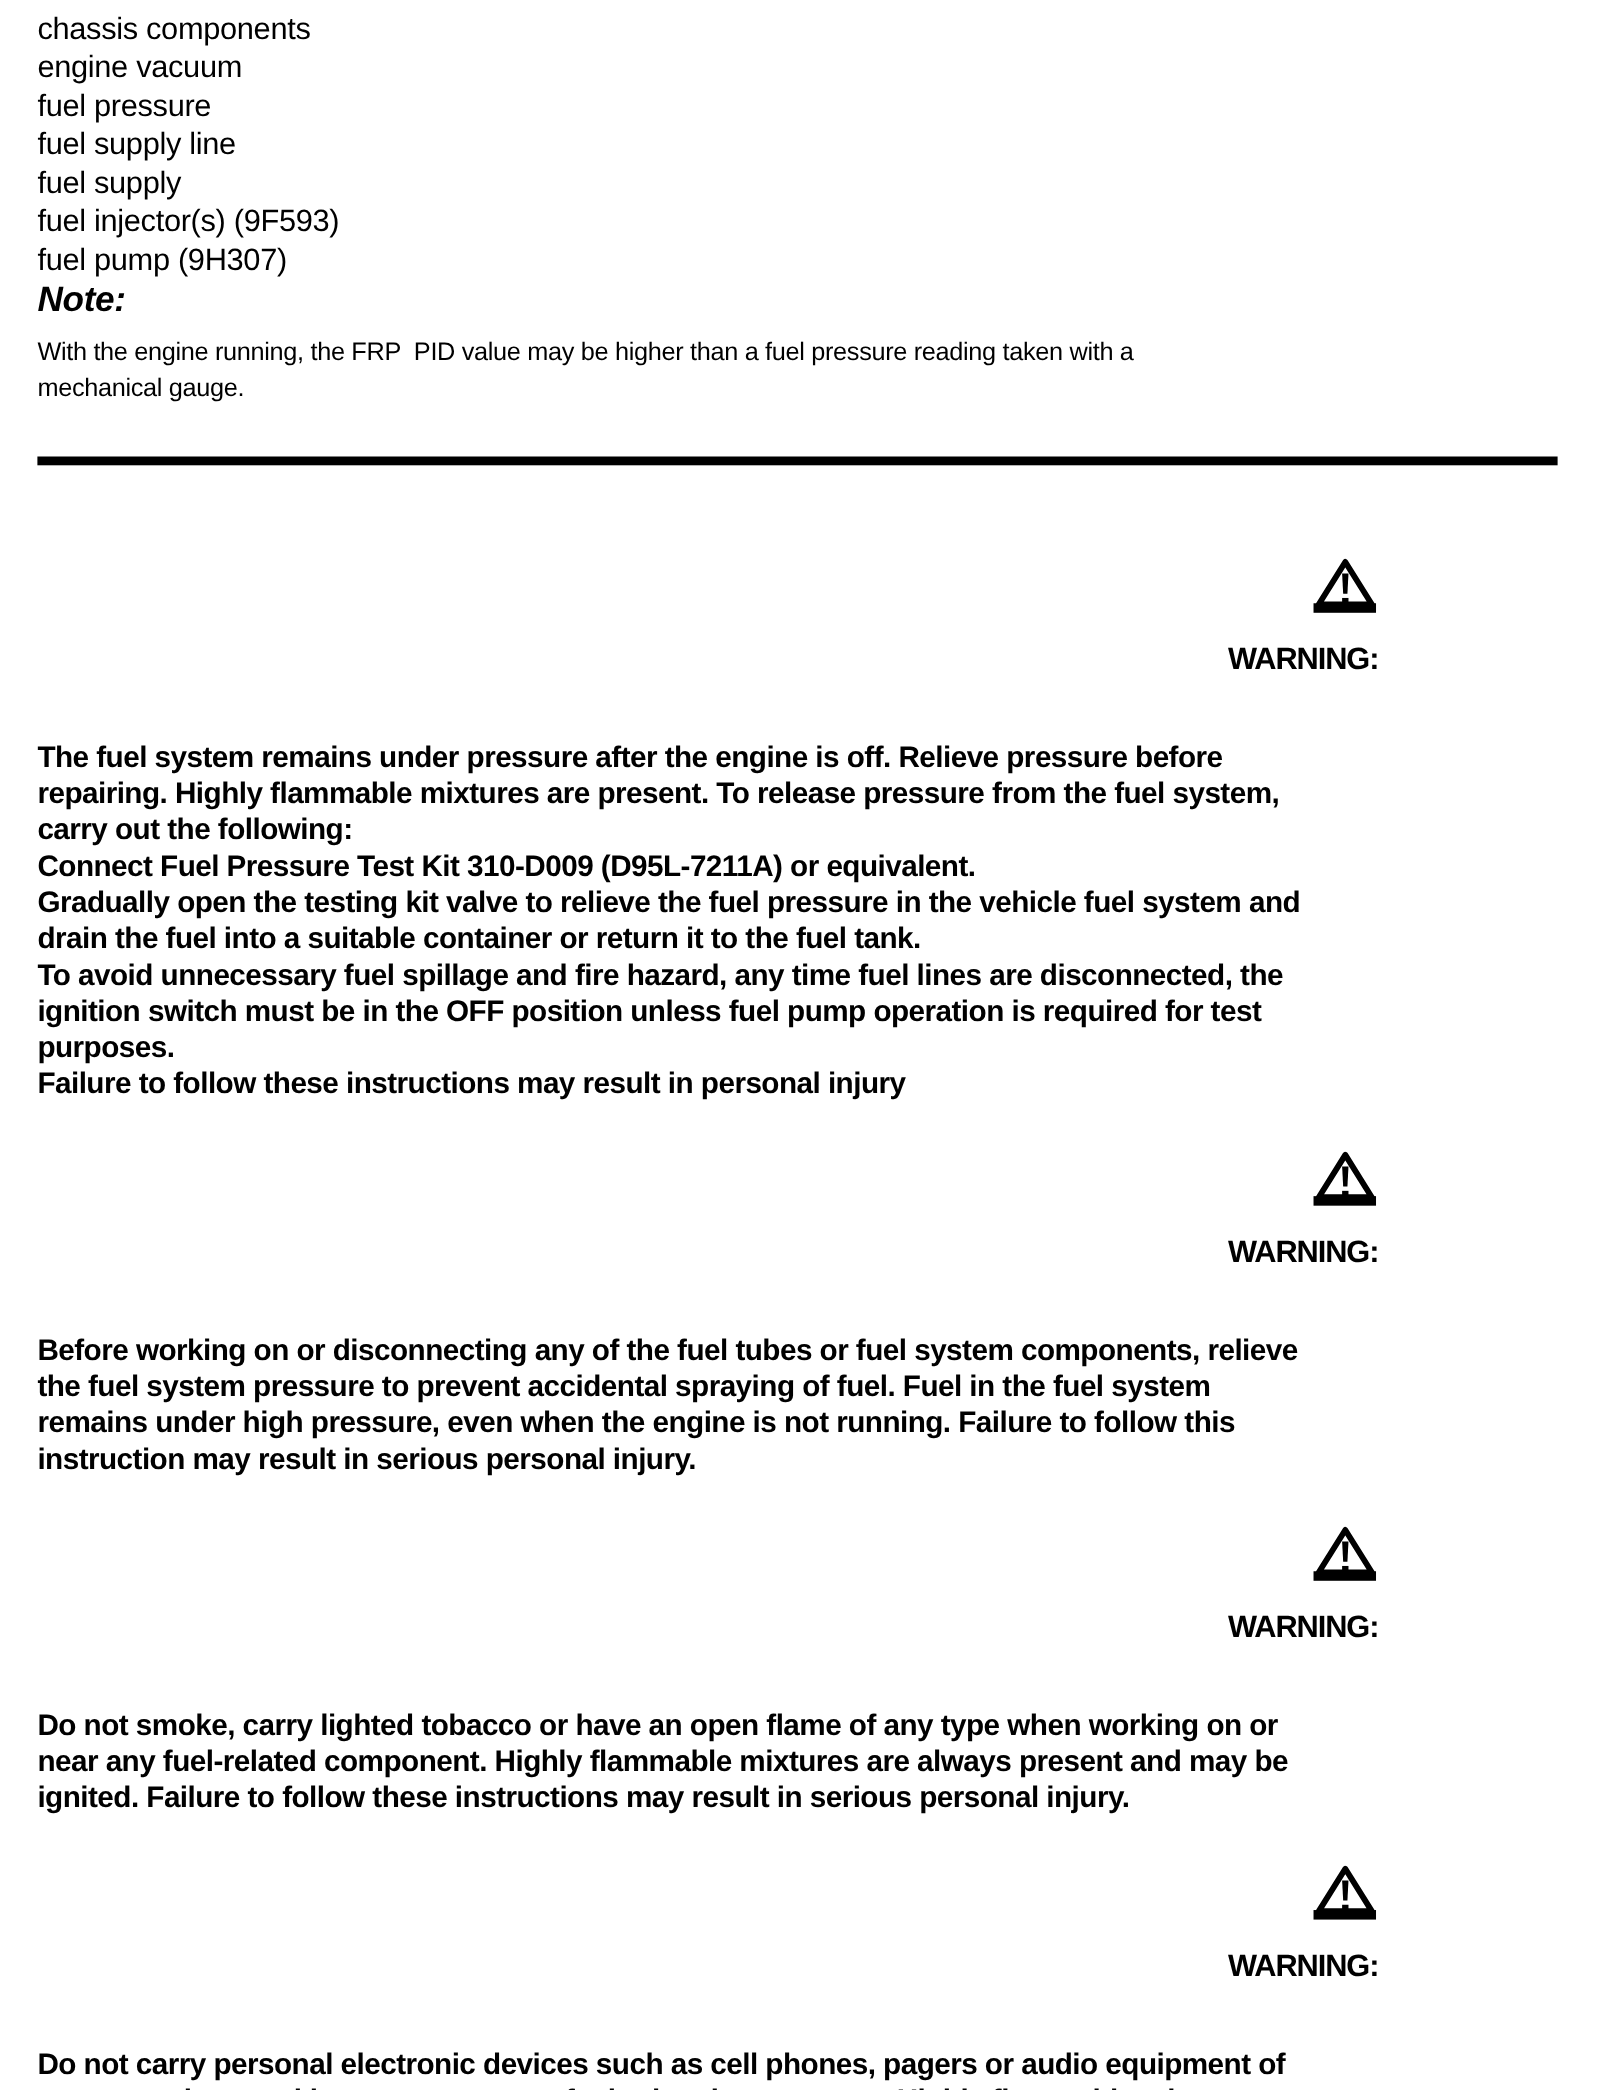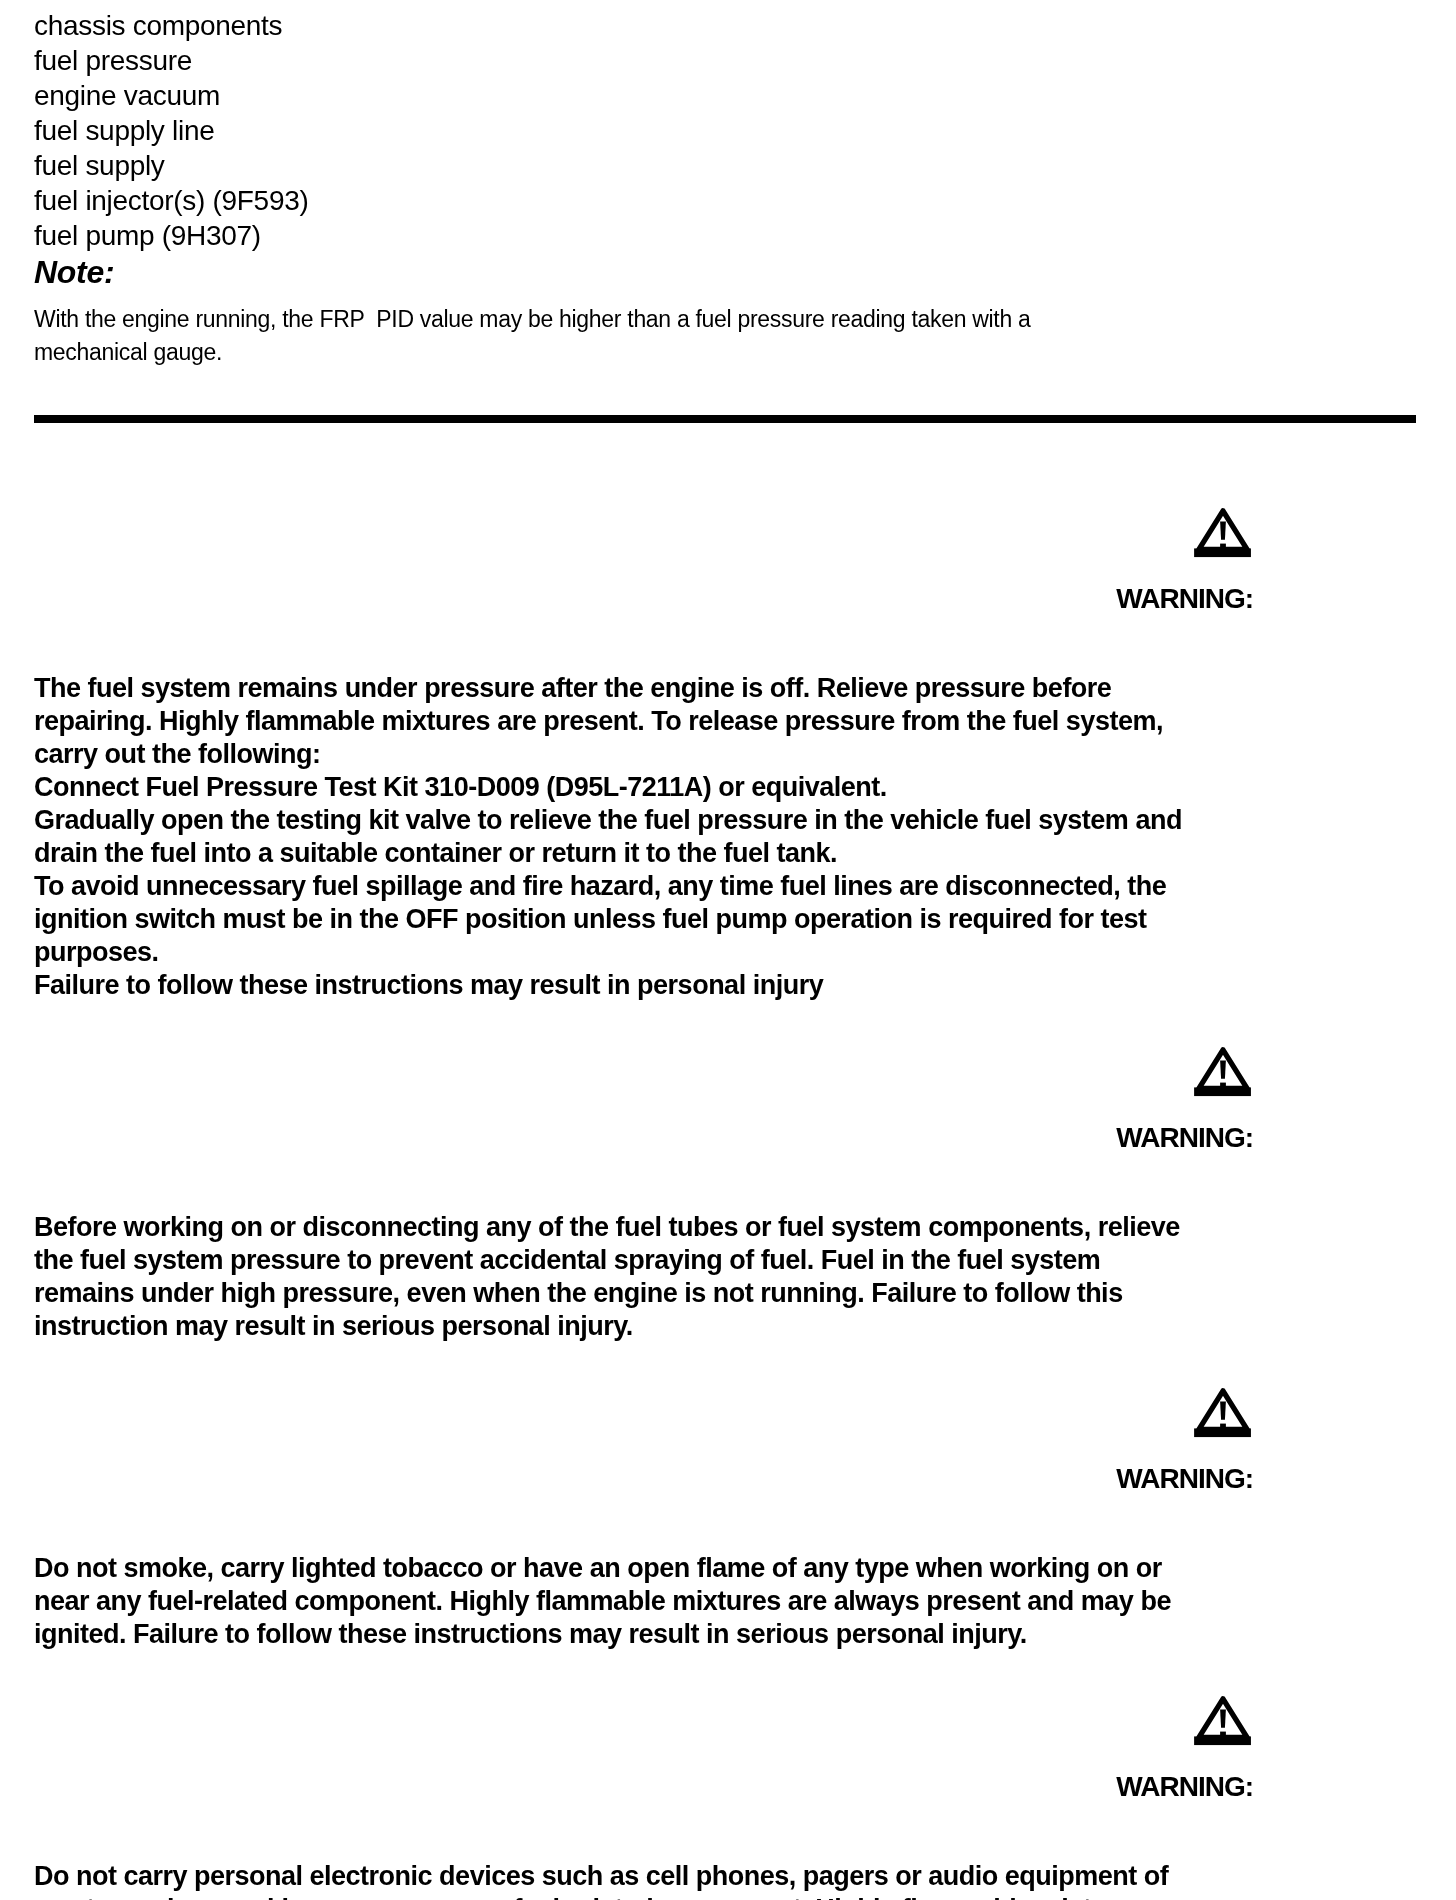--- a/index.html
+++ b/index.html
@@ -81,22 +81,22 @@
   }
   .warning-text:empty{display:none;}
 </style>
 </head>
 <body>
 
 <div class="page">
 
   <div class="component-list">
     <div>chassis components</div>
+    <div>engine vacuum</div>
     <div>fuel pressure</div>
-    <div>engine vacuum</div>
     <div>fuel supply line</div>
     <div>fuel supply</div>
     <div>fuel injector(s) (9F593)</div>
     <div>fuel pump (9H307)</div>
   </div>
 
   <div class="note-label">Note:</div>
   <div class="note-body">With the engine running, the FRP  PID value may be higher than a fuel pressure reading taken with a
 mechanical gauge.</div>
 

